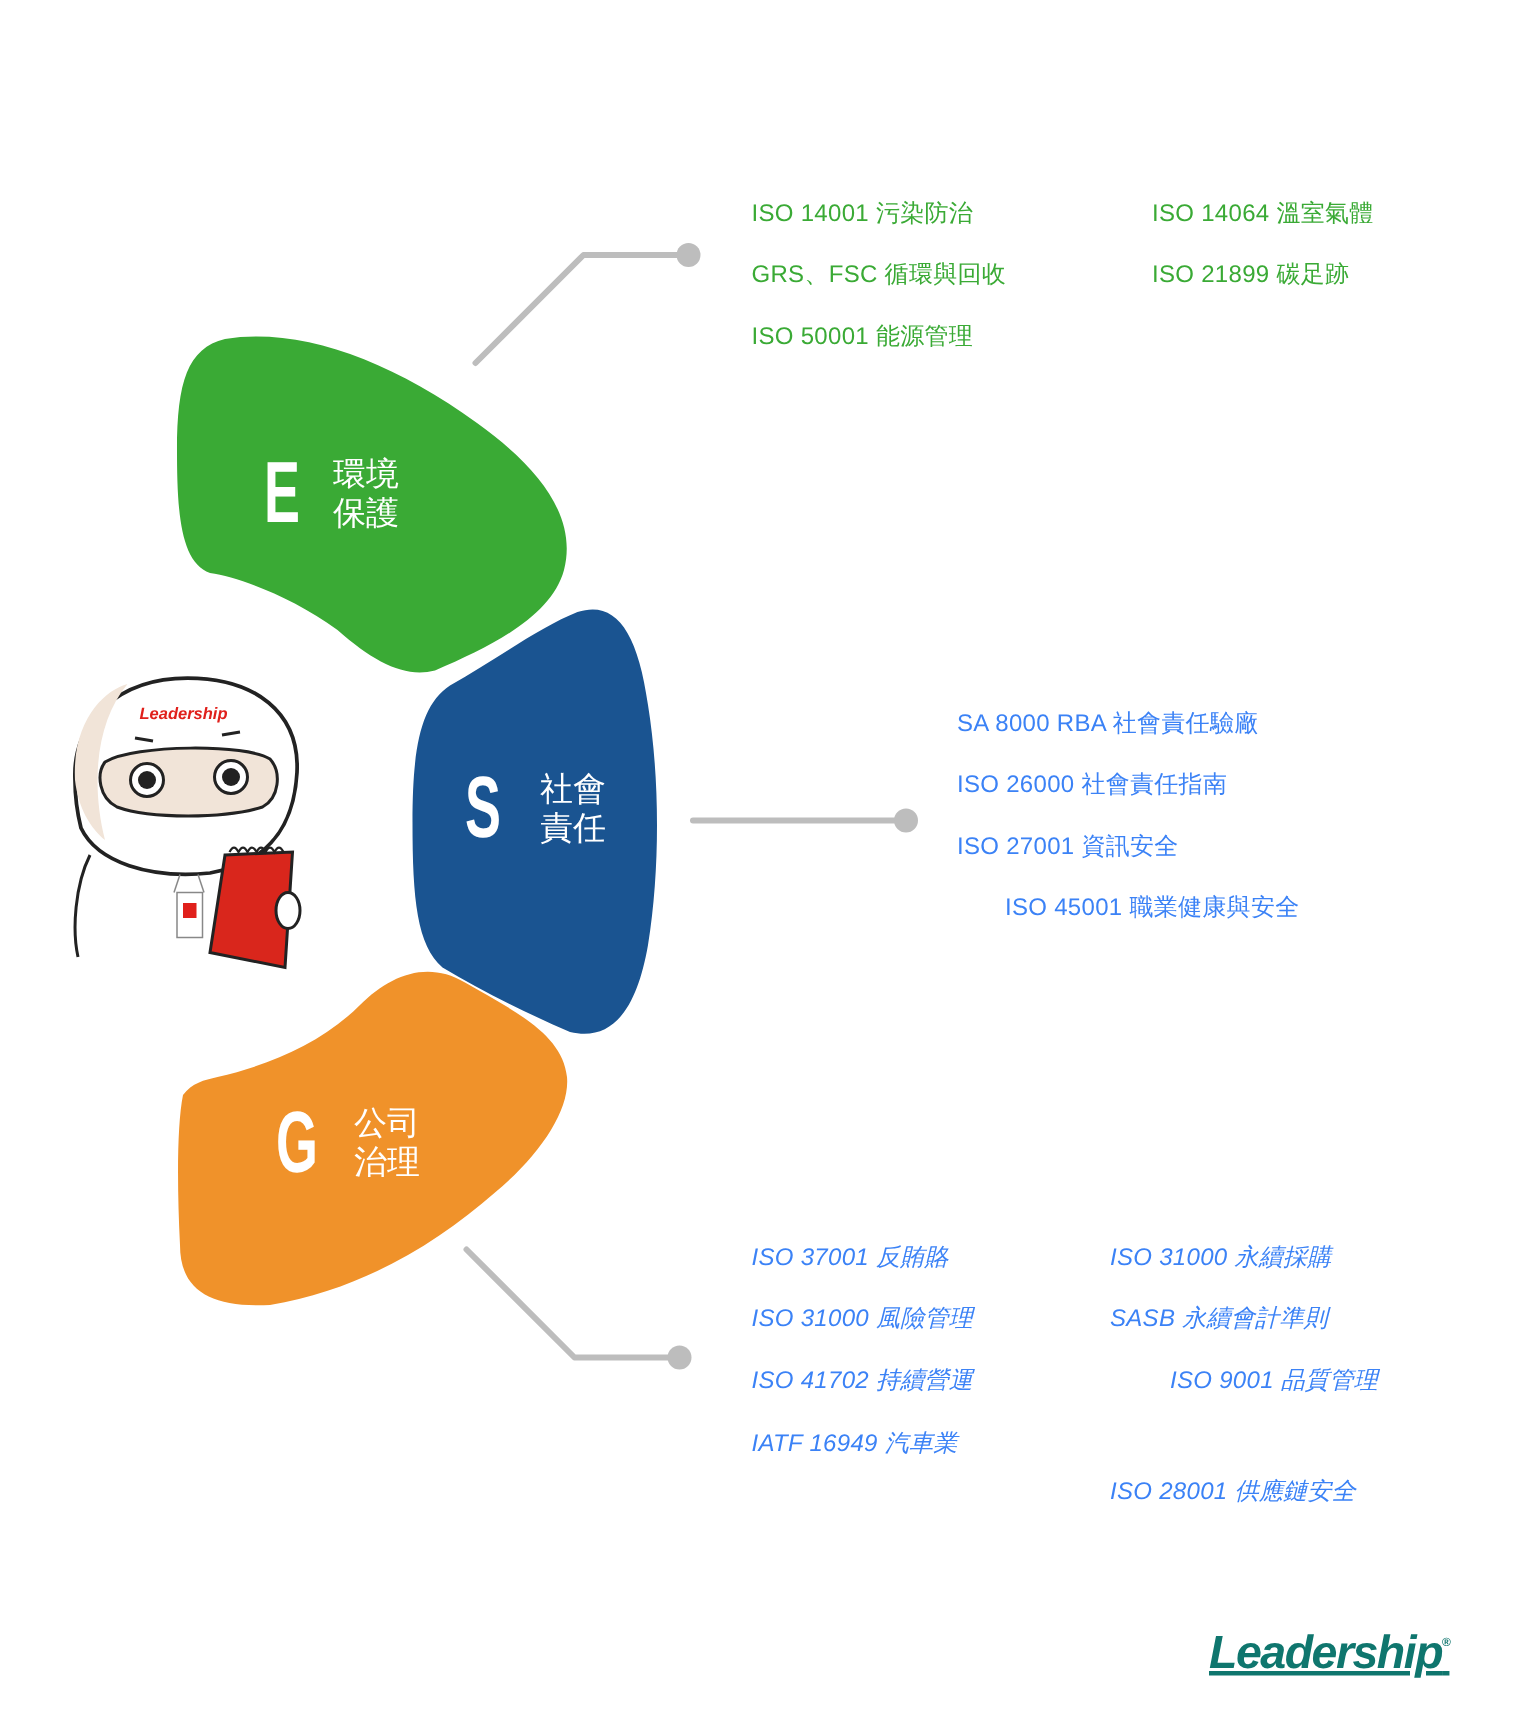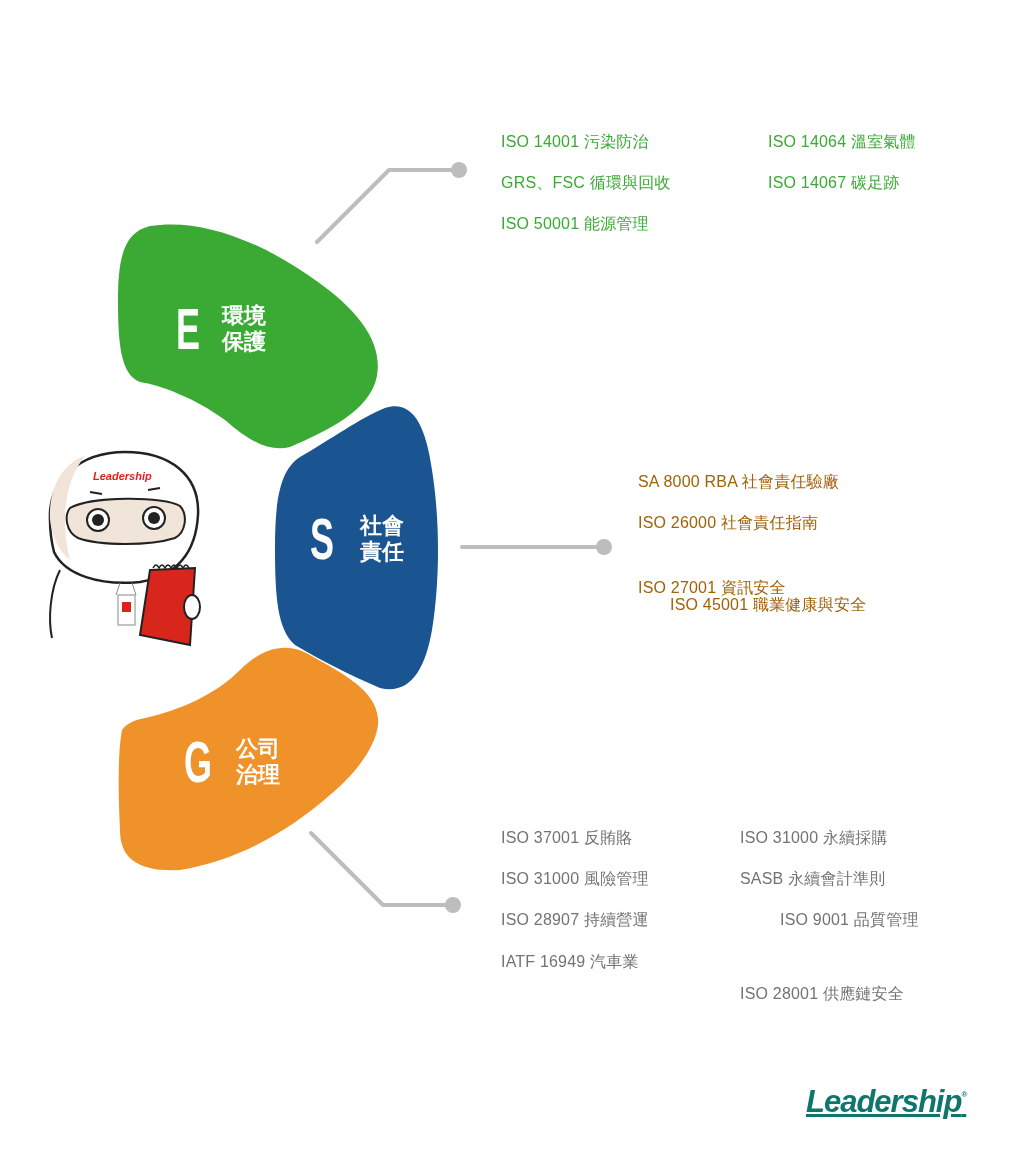--- a/index.html
+++ b/index.html
@@ -1,27 +1,27 @@
 <!DOCTYPE html>
 <html><head>
 <meta charset="utf-8">
 <style>
   html, body { margin:0; padding:0; background:#ffffff; }
   body { width:1024px; height:1151px; position:relative; overflow:hidden;
          font-family:"Liberation Sans","DejaVu Sans",sans-serif; }
   svg.shapes { position:absolute; left:0; top:0; }
   .item { position:absolute; font-size:16px; white-space:nowrap; letter-spacing:0.2px; }
   .e-item { color:#3aaa35; }
-  .s-item { color:#a16207; }
-  .g-item { color:#737373; }
+  .s-item { color:#3b82f6; }
+  .g-item { color:#3b82f6;font-style:italic; }
   .panel-label { position:absolute; color:#fff; display:flex; align-items:center; }
   .panel-letter { font-family:"Liberation Sans","DejaVu Sans",sans-serif; font-weight:bold;
                   font-size:58px; transform:scaleX(0.62); transform-origin:left center;
                   display:inline-block; width:40px; line-height:1; }
-  .panel-text { font-weight:bold; font-size:22px; line-height:26px; margin-left:6px; }
+  .panel-text { font-weight:normal; font-size:22px; line-height:26px; margin-left:6px; }
   .logo { position:absolute; left:806px; top:1084px; color:#0f766e; font-weight:bold;
           font-style:italic; font-size:31px; letter-spacing:-1px;text-decoration:underline; }
   .logo sup { font-size:8px; font-style:normal; vertical-align:top; position:relative; top:6px; }
   .mascot { position:absolute; left:20px; top:440px; width:200px; height:210px; }
   .mascot-brand { position:absolute; left:73px; top:30px; color:#e0201b; font-weight:bold;
                   font-style:italic; font-size:11px; }
 </style>
 </head>
 <body>
 
@@ -78,34 +78,34 @@
     <div>公司</div>
     <div>治理</div>
   </div>
 </div>
 
 <div>
   <div class="item e-item" style="left:501px; top:132px;">ISO 14001 污染防治</div>
   <div class="item e-item" style="left:501px; top:173px;">GRS、FSC 循環與回收</div>
   <div class="item e-item" style="left:501px; top:214px;">ISO 50001 能源管理</div>
   <div class="item e-item" style="left:768px; top:132px;">ISO 14064 溫室氣體</div>
-  <div class="item e-item" style="left:768px; top:173px;">ISO 14067 碳足跡</div>
+  <div class="item e-item" style="left:768px; top:173px;">ISO 21899 碳足跡</div>
 </div>
 
 <div>
   <div class="item s-item" style="left:638px; top:472px;">SA 8000 RBA 社會責任驗廠</div>
   <div class="item s-item" style="left:638px; top:513px;">ISO 26000 社會責任指南</div>
-  <div class="item s-item" style="left:638px; top:554px;margin-top:24px;">ISO 27001 資訊安全</div>
+  <div class="item s-item" style="left:638px; top:554px;">ISO 27001 資訊安全</div>
   <div class="item s-item" style="left:638px; top:595px;margin-left:32px;">ISO 45001 職業健康與安全</div>
 </div>
 
 <div>
   <div class="item g-item" style="left:501px; top:828px;">ISO 37001 反賄賂</div>
   <div class="item g-item" style="left:501px; top:869px;text-align:right;">ISO 31000 風險管理</div>
-  <div class="item g-item" style="left:501px; top:910px;">ISO 28907 持續營運</div>
+  <div class="item g-item" style="left:501px; top:910px;">ISO 41702 持續營運</div>
   <div class="item g-item" style="left:501px; top:952px;">IATF 16949 汽車業</div>
   <div class="item g-item" style="left:740px; top:828px;">ISO 31000 永續採購</div>
   <div class="item g-item" style="left:740px; top:869px;">SASB 永續會計準則</div>
   <div class="item g-item" style="left:740px; top:910px;margin-left:40px;">ISO 9001 品質管理</div>
   <div class="item g-item" style="left:740px; top:952px;margin-top:32px;">ISO 28001 供應鏈安全</div>
 </div>
 
 <div class="mascot">
   <svg width="200" height="210" viewBox="0 0 200 210">
 

